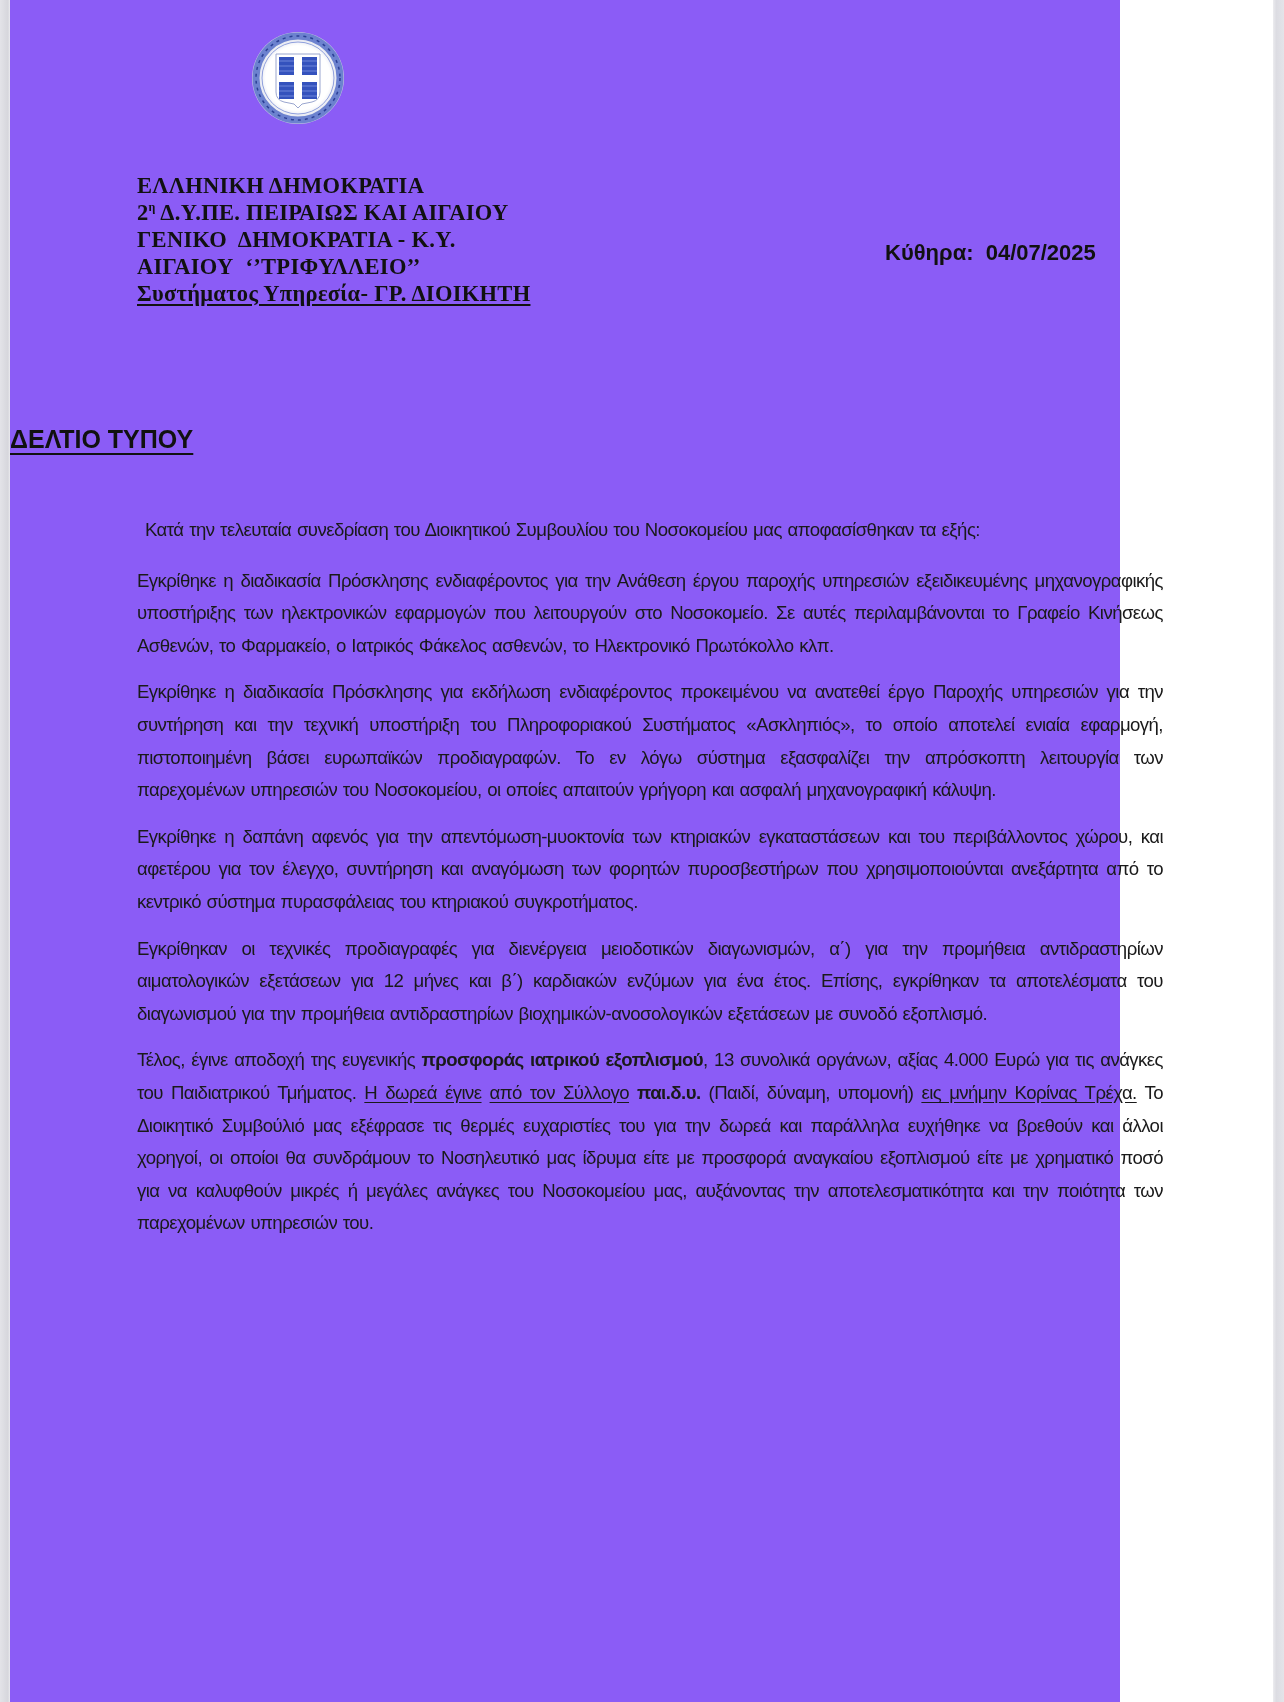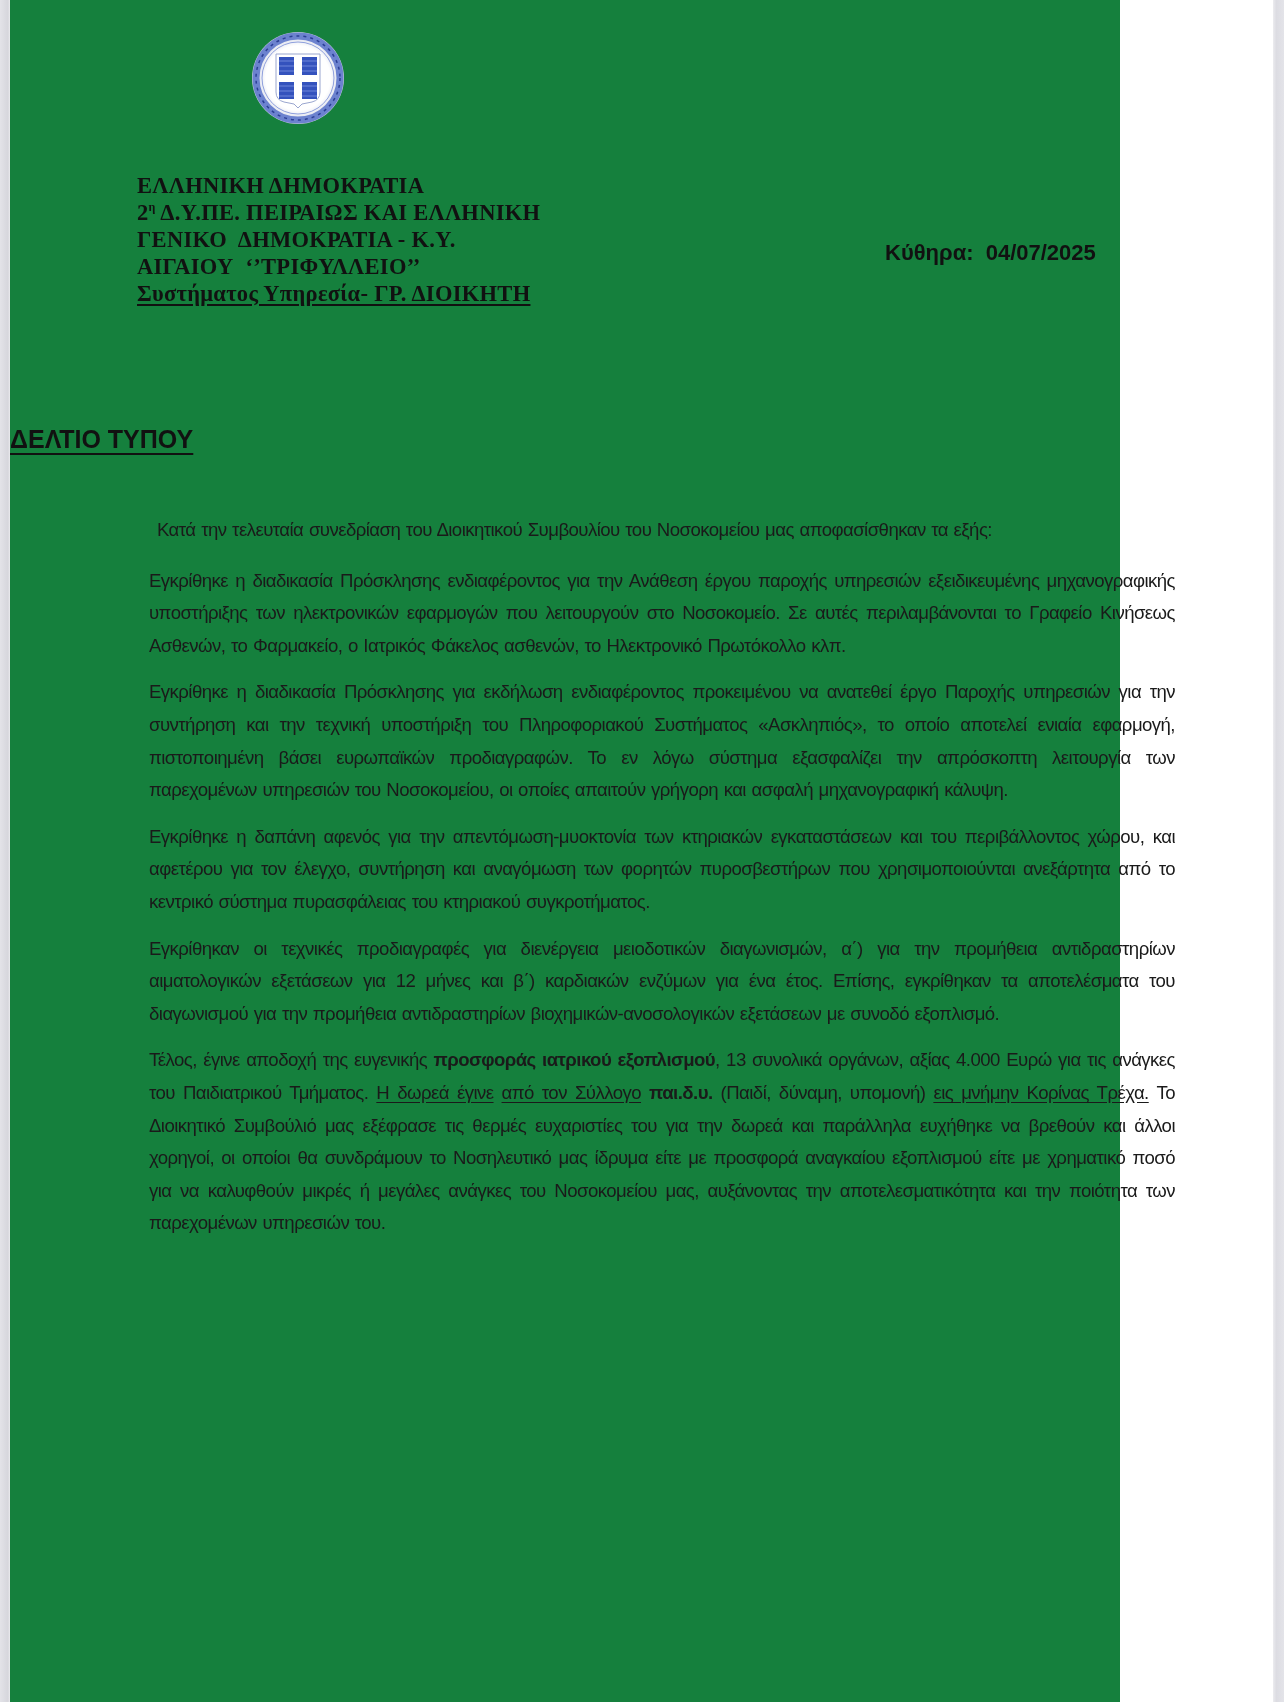--- a/index.html
+++ b/index.html
@@ -10,21 +10,21 @@
   .edge-left {
     position: absolute; left: 0; top: 0; width: 10px; height: 1702px;
     background: linear-gradient(to right, #e3e3e8, #d6d6dc 80%, #ececef);
   }
   .edge-right {
     position: absolute; right: 0; top: 0; width: 11px; height: 1702px;
     background: linear-gradient(to right, #ececef, #dcdce2 30%, #e4e4e9);
   }
   .page {
     position: absolute; left: 10px; top: 0; width: 1110px; height: 1702px;
-    background: #15803d;
+    background: #8b5cf6;
   }
   .logo {
     position: absolute; left: 240px; top: 30px; width: 96px; height: 96px;
   }
   .header {
     position: absolute; left: 127px; top: 172px;
     font-family: "Liberation Serif", serif; font-weight: bold;
     font-size: 22.5px; line-height: 27px; color: #111;
     letter-spacing: 0.3px;
   }
@@ -39,21 +39,21 @@
   .title {
     position: absolute; left: 0; width: 1206px; top: 425px; 
     font-family: "Liberation Sans", sans-serif; font-weight: bold;
     font-size: 25px; color: #111;
     text-decoration: underline; text-decoration-thickness: 2px; text-underline-offset: 5px;
   }
   .body {
     position: absolute; left: 127px; top: 514px; width: 1026px;
     font-family: "Liberation Sans", sans-serif; font-size: 18.6px;
     line-height: 32.6px; color: #1a1a1a; text-align: justify;
-    letter-spacing: -0.55px; word-spacing: 1px; margin-left: 12px;
+    letter-spacing: -0.55px; word-spacing: 1px;
   }
   .body p { margin: 0 0 14px 0; }
   .body p.intro { text-indent: 8px; margin-bottom: 18px; }
   .u { text-decoration: underline; text-underline-offset: 3px; }
   .b { font-weight: bold; }
 </style>
 </head>
 <body>
 
 <div class="edge-left"></div>
@@ -92,21 +92,21 @@
         <line x1="29" y1="61" x2="44" y2="61"></line>
         <line x1="29" y1="66" x2="44" y2="66"></line>
       <line x1="52" y1="56" x2="67" y2="56"></line>
         <line x1="52" y1="61" x2="67" y2="61"></line>
         <line x1="52" y1="66" x2="67" y2="66"></line>
     </g>
   </svg>
 
   <div class="header">
     <div class="line">ΕΛΛΗΝΙΚΗ ΔΗΜΟΚΡΑΤΙΑ</div>
-    <div class="line"><span>2</span><sup>η</sup><span> Δ.Υ.ΠΕ. ΠΕΙΡΑΙΩΣ ΚΑΙ ΕΛΛΗΝΙΚΗ</span></div>
+    <div class="line"><span>2</span><sup>η</sup><span> Δ.Υ.ΠΕ. ΠΕΙΡΑΙΩΣ ΚΑΙ ΑΙΓΑΙΟΥ</span></div>
     <div class="line">ΓΕΝΙΚΟ  ΔΗΜΟΚΡΑΤΙΑ - Κ.Υ.</div>
     <div class="line">ΑΙΓΑΙΟΥ  ‘’ΤΡΙΦΥΛΛΕΙΟ’’</div>
     <div class="line dept">Συστήματος Υπηρεσία- ΓΡ. ΔΙΟΙΚΗΤΗ</div>
   </div>
 
   <div class="date">Κύθηρα:  04/07/2025</div>
 
   <div class="title">ΔΕΛΤΙΟ ΤΥΠΟΥ</div>
 
   <div class="body">

